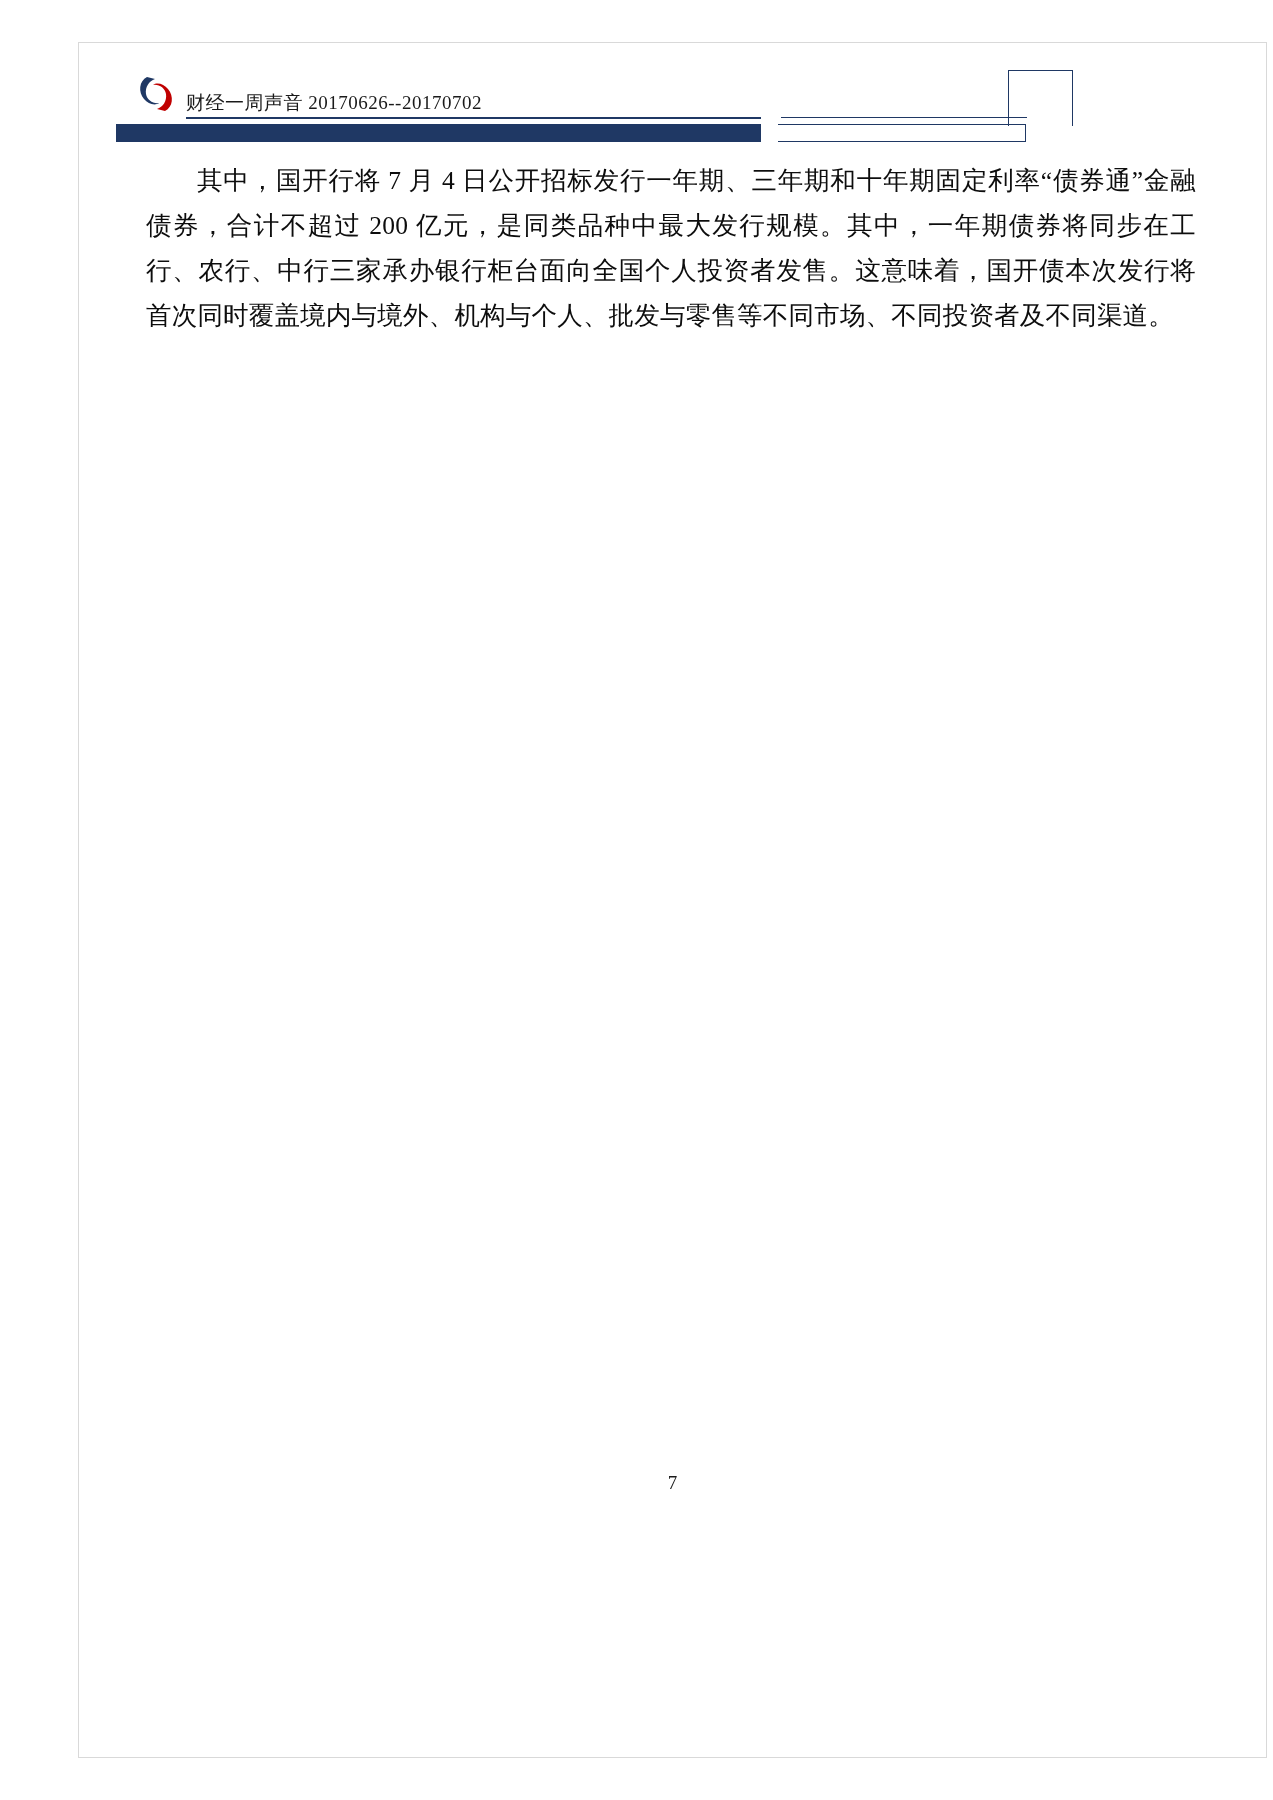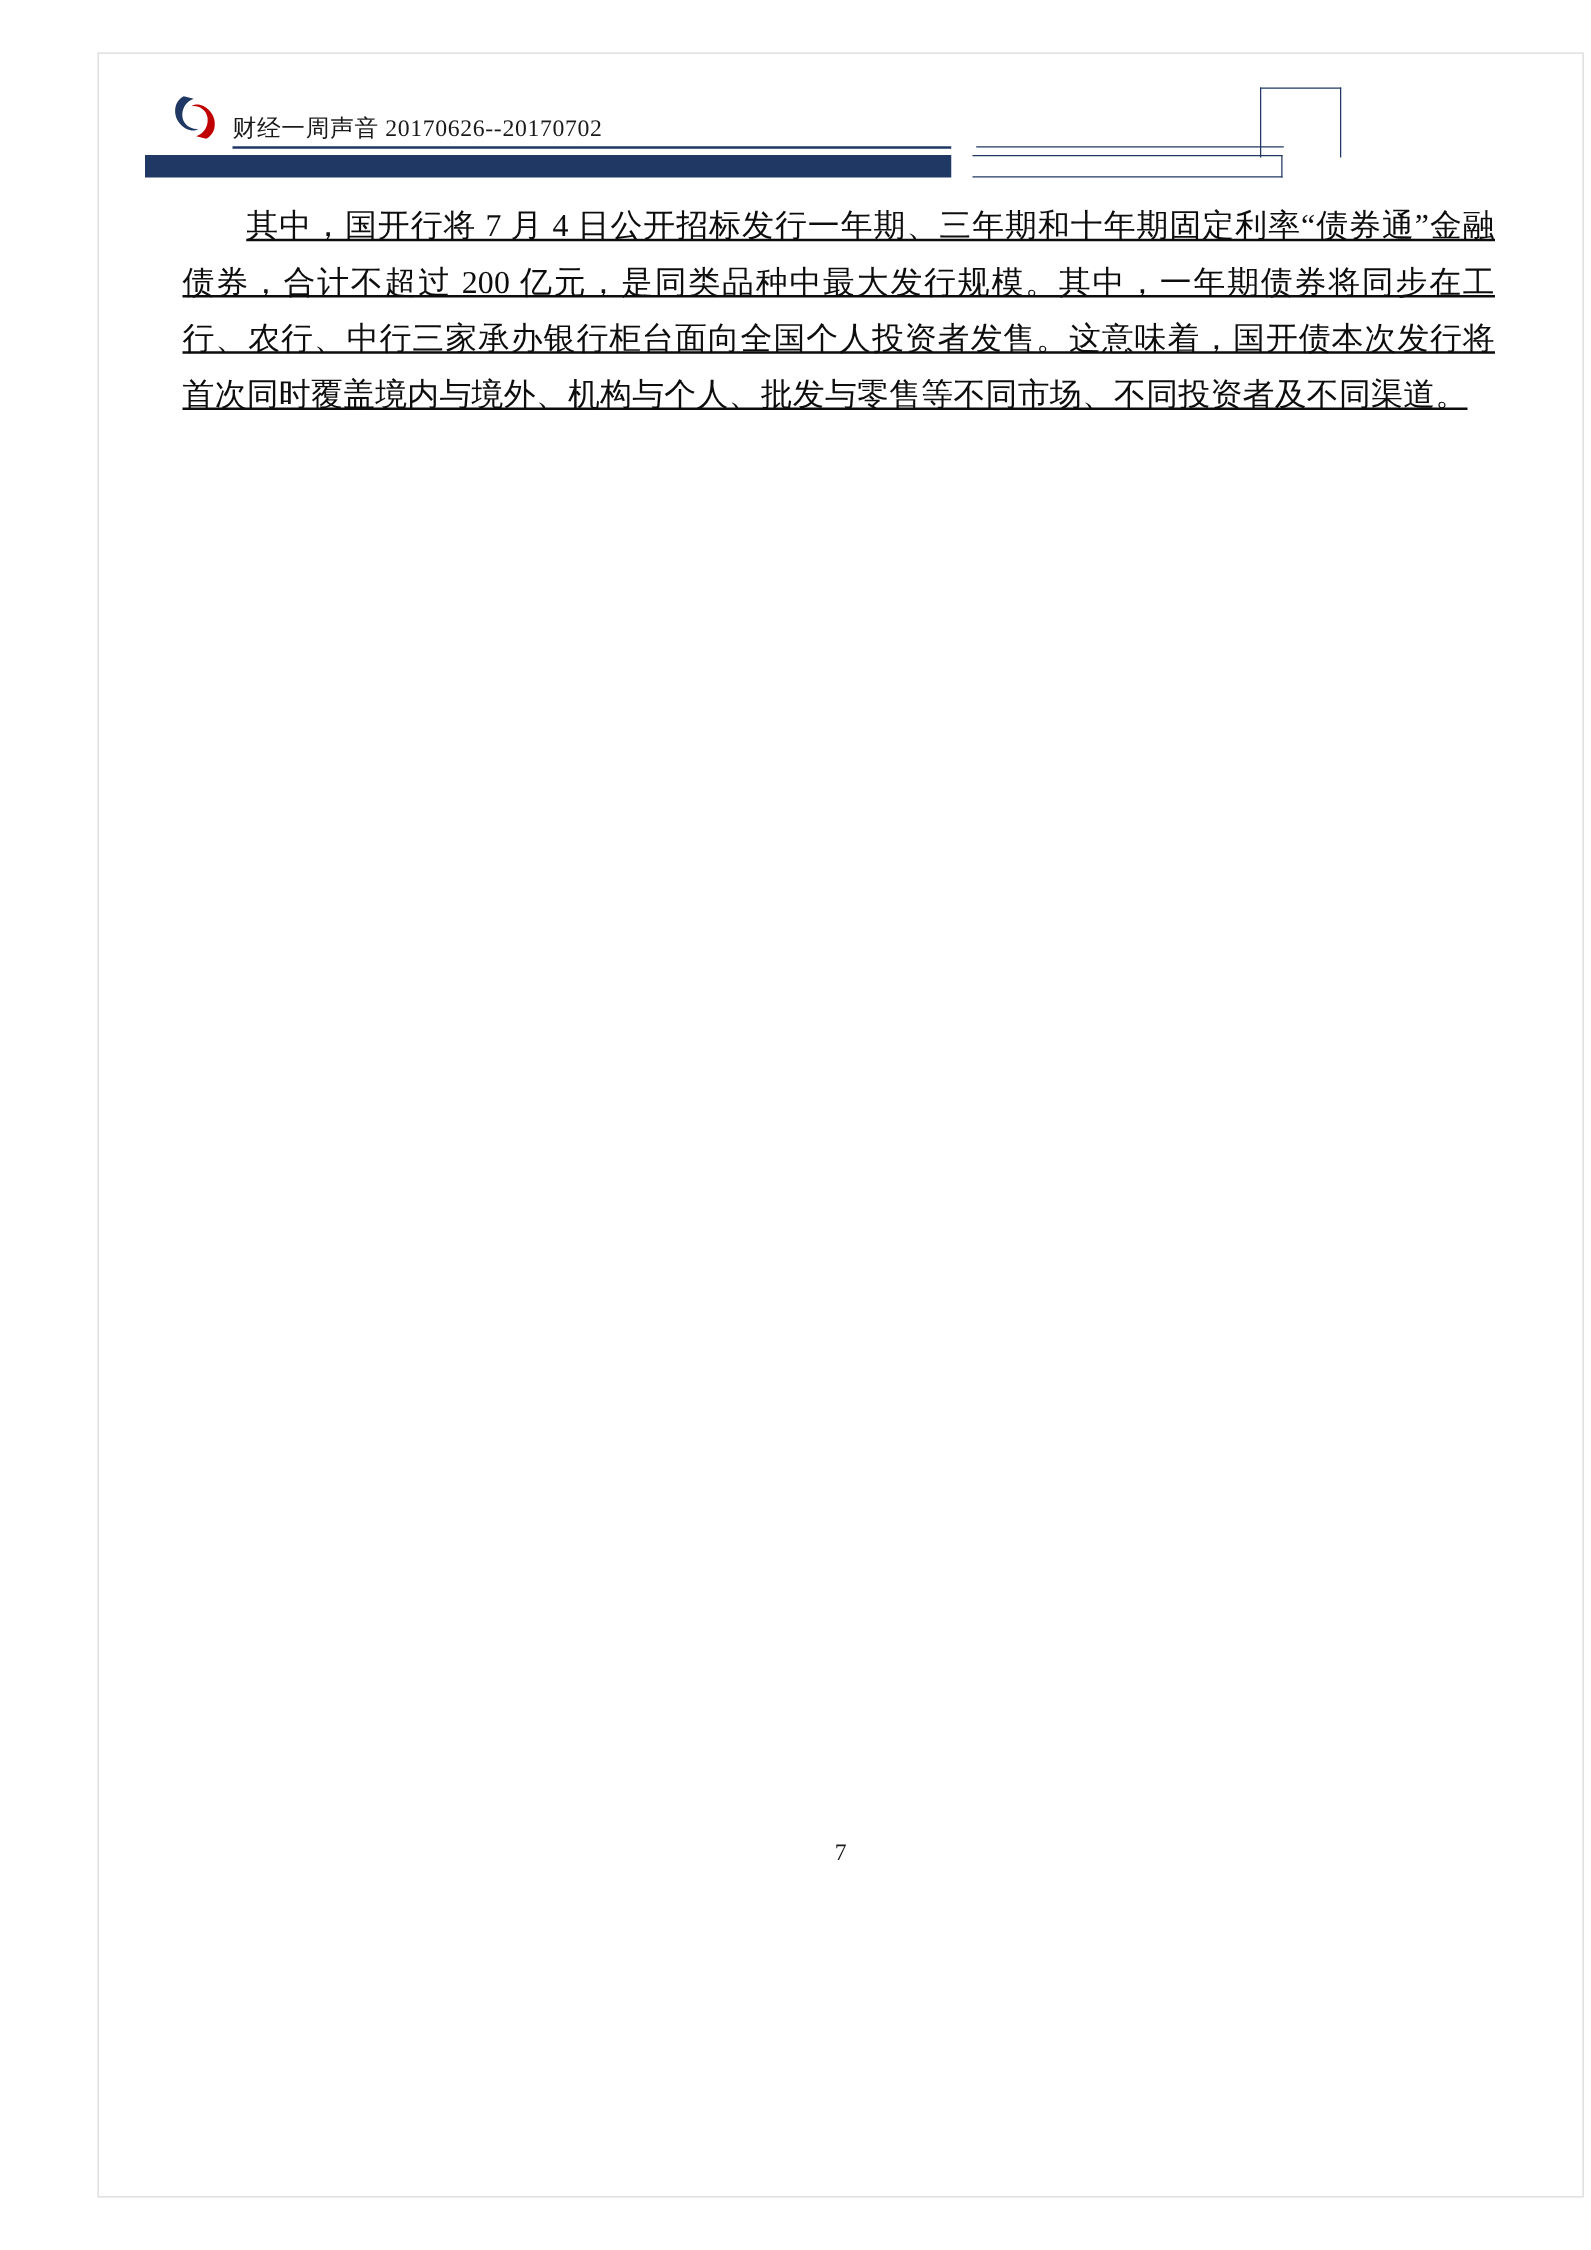--- a/index.html
+++ b/index.html
@@ -118,21 +118,20 @@
   .para {
     font-size: 25.5px;
     line-height: 45px;
     color: #0d0d0d;
     text-align: justify;
     text-justify: inter-ideograph;
     text-indent: 2em;
     margin: 0 0 2px 0;
     letter-spacing: 0.2px;
     font-family: "Liberation Serif", "DejaVu Serif", serif;
-    text-decoration: underline;
   }
 
   
   .page-number {
     position: absolute;
     left: 0;
     top: 1472px;
     width: 1273px;
     text-align: center;
     font-size: 19px;

